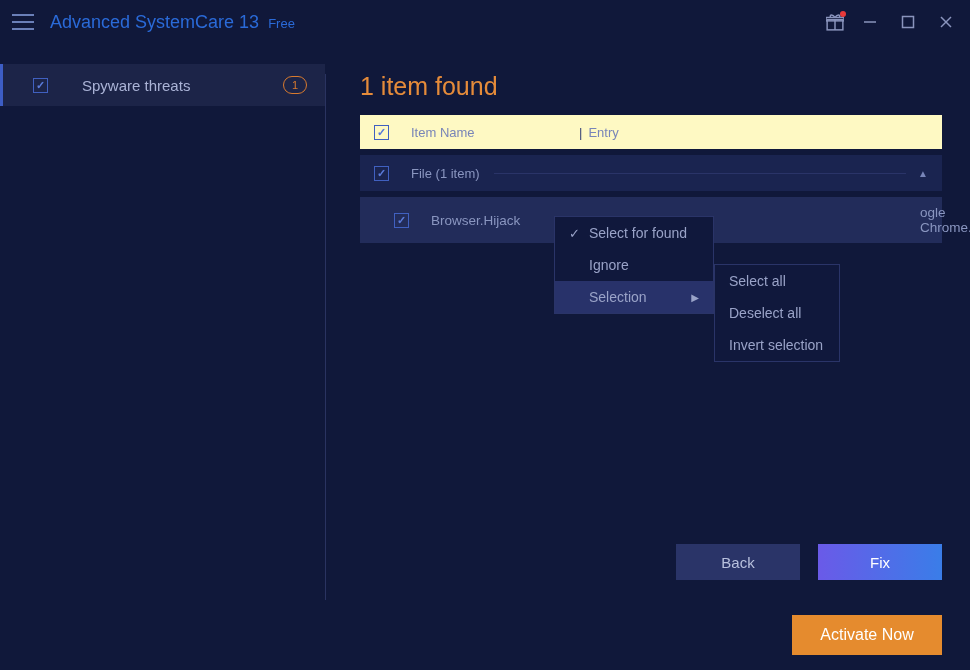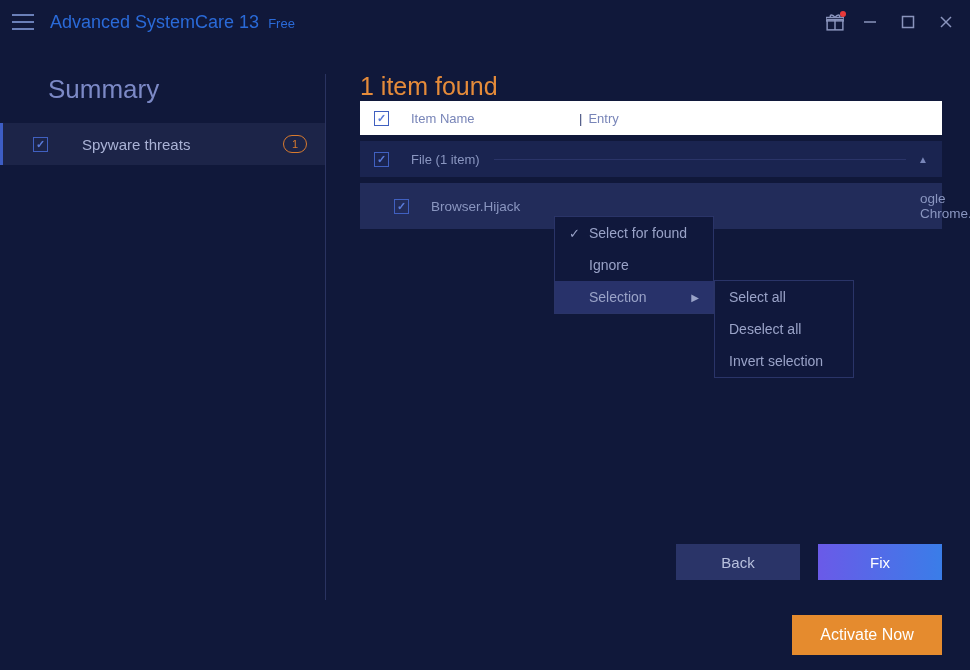--- a/index.html
+++ b/index.html
@@ -26,43 +26,43 @@
     .sidebar-item { height: 42px; display: flex; align-items: center; padding: 0 18px 0 30px; background: #1c2448; cursor: pointer; border-left: 3px solid #3d5dc4; gap: 22px; }
     .checkbox { width: 15px; height: 15px; border: 1.5px solid #4060c0; background: transparent; display: flex; align-items: center; justify-content: center; margin-right: 12px; flex-shrink: 0; }
     .checkbox.checked::after { content: "✓"; color: #5a7ad8; font-size: 11px; line-height: 1; font-weight: bold; }
     .sidebar-label { color: #aab3d6; font-size: 15px; }
     .badge { margin-left: auto; width: 24px; height: 18px; border: 1.5px solid #d87a2e; border-radius: 9px; display: flex; align-items: center; justify-content: center; color: #d87a2e; font-size: 11px; }
     
     .divider-v { width: 1px; background: #2a3360; margin-top: 30px; }
     
     
     .content { flex: 1; padding: 28px 28px 0 34px; display: flex; flex-direction: column; }
-    .result-title { font-size: 25px; color: #e58b3a; font-weight: 400; }
+    .result-title { font-size: 25px; color: #e58b3a; margin-bottom: 14px; font-weight: 400; }
     
-    .table-header { height: 34px; background: #ffffff; display: flex; align-items: center; padding: 0 14px; font-size: 13px; color: #7885b8; }
+    .table-header { height: 34px; background: #fef9c3; display: flex; align-items: center; padding: 0 14px; font-size: 13px; color: #7885b8; }
     .table-header .col-name { margin-left: 10px; width: 168px; }
     .col-sep { color: #3a4678; margin-right: 6px; }
     
     .group-row { height: 36px; background: #1a2450; display: flex; align-items: center; padding: 0 14px; font-size: 13px; color: #8a96c0; margin-top: 6px; }
     .group-row .label { margin-left: 10px; }
     .group-line { flex: 1; height: 1px; background: #2a3468; margin-left: 14px; }
     .collapse-icon { margin-left: 12px; color: #7885b8; font-size: 10px; }
     
     .item-row { height: 46px; background: #222c5a; display: flex; align-items: center; padding: 0 14px 0 34px; font-size: 13.5px; color: #8a96c0; margin-top: 6px; position: relative; }
     .item-row .threat-name { margin-left: 10px; width: 148px; }
     .hidden-entry { position: absolute; left: 560px; color: #8a96c0; }
     
     
     .context-menu { position: absolute; left: 554px; top: 216px; width: 160px; background: #10183c; border: 1px solid #2a3468; z-index: 10; }
     .ctx-item { height: 32px; display: flex; align-items: center; padding: 0 14px; font-size: 14px; color: #9aa3c8; cursor: pointer; }
     .ctx-item:hover, .ctx-item.hover { background: #28326a; }
     .ctx-check { color: #9aa3c8; margin-right: 8px; font-size: 13px; width: 12px; }
     .ctx-arrow { margin-left: auto; font-size: 10px; }
     
-    .submenu { position: absolute; left: 714px; top: 280px; width: 140px; background: #10183c; border: 1px solid #2a3468; z-index: 10; }
+    .submenu { position: absolute; left: 714px; top: 264px; width: 126px; background: #10183c; border: 1px solid #2a3468; z-index: 10; }
     
     
     .content-buttons { margin-top: auto; display: flex; justify-content: flex-end; gap: 18px; padding: 14px 0 20px 0; }
     .btn { width: 124px; height: 36px; display: flex; align-items: center; justify-content: center; font-size: 15px; cursor: pointer; border: none; }
     .btn-back { background: #2a3468; color: #b8c0dd; }
     .btn-fix { background: linear-gradient(90deg, #6a5ae8, #3a7de8); color: #fff; text-align: center; }
     
     
     .footer { position: absolute; bottom: 0; left: 0; right: 0; height: 70px; display: flex; align-items: center; justify-content: flex-end; padding: 0 28px; }
     .btn-activate { width: 150px; height: 40px; background: #e58b2e; color: #fff; display: flex; align-items: center; justify-content: center; font-size: 16px; cursor: pointer; border: none; }
@@ -105,21 +105,20 @@
           <line x1="2" y1="2" x2="12" y2="12" stroke="currentColor" stroke-width="1.5"></line>
           <line x1="12" y1="2" x2="2" y2="12" stroke="currentColor" stroke-width="1.5"></line>
         </svg>
     </div>
   </div>
 </div>
 
 <div class="main">
 
   <div class="sidebar">
-    <div class="sidebar-title">Summary</div>
     <div class="sidebar-item">
       <div class="checkbox checked"></div>
       <span class="sidebar-label">Spyware threats</span>
       <div class="badge">1</div>
     </div>
   </div>
 
   <div class="divider-v"></div>
 
   <div class="content">

